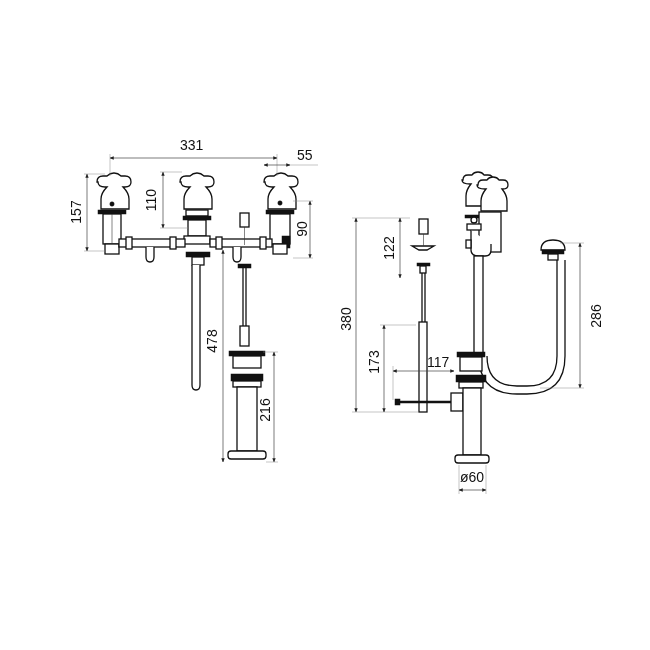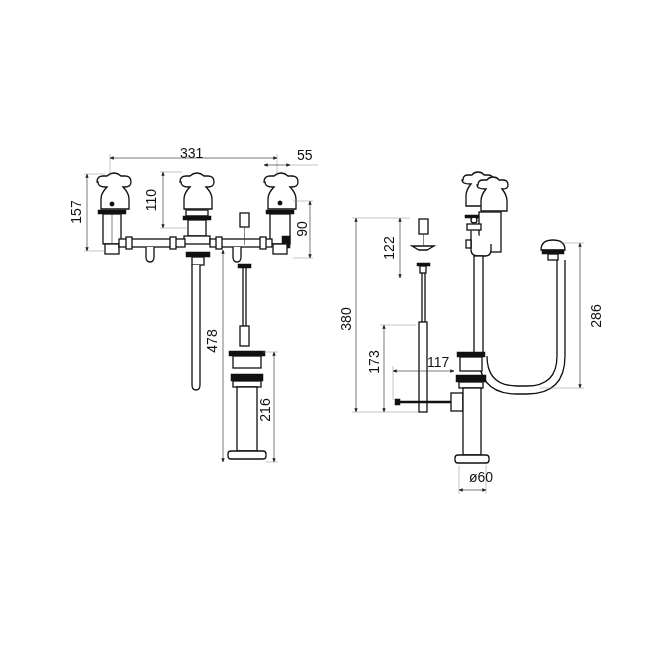--- a/index.html
+++ b/index.html
@@ -164,26 +164,26 @@
       <line x1="580" y1="243" x2="580" y2="388" class="dim" marker-start="url(#arr)" marker-end="url(#arr)"></line>
       <line x1="560" y1="243" x2="584" y2="243" class="ext"></line>
       <line x1="540" y1="388" x2="584" y2="388" class="ext"></line>
       <line x1="459" y1="490" x2="486" y2="490" class="dim" marker-start="url(#arr)" marker-end="url(#arr)"></line>
       <line x1="459" y1="465" x2="459" y2="494" class="ext"></line>
       <line x1="486" y1="465" x2="486" y2="494" class="ext"></line>
     </g>
   </g>
 </svg>
 
-<div class="dim-label" style="left:180px;top:146px;">331</div>
+<div class="dim-label" style="left:180px;top:138px;">331</div>
 <div class="dim-label" style="left:297px;top:148px;text-align:right;">55</div>
 <div class="dim-label rot" style="left:64px;top:205px;">157</div>
 <div class="dim-label rot" style="left:140px;top:193px;">110</div>
 <div class="dim-label rot" style="left:294px;top:222px;">90</div>
 <div class="dim-label rot" style="left:200px;top:334px;">478</div>
 <div class="dim-label rot" style="left:253px;top:403px;">216</div>
 
 <div class="dim-label rot" style="left:334px;top:312px;">380</div>
 <div class="dim-label rot" style="left:377px;top:241px;">122</div>
 <div class="dim-label rot" style="left:362px;top:355px;">173</div>
 <div class="dim-label" style="left:427px;top:355px;text-align:center;">117</div>
 <div class="dim-label rot" style="left:584px;top:309px;">286</div>
-<div class="dim-label" style="left:460px;top:470px;padding-left:9px;">ø60</div>
+<div class="dim-label" style="left:460px;top:470px;">ø60</div>
 
 </body></html>

